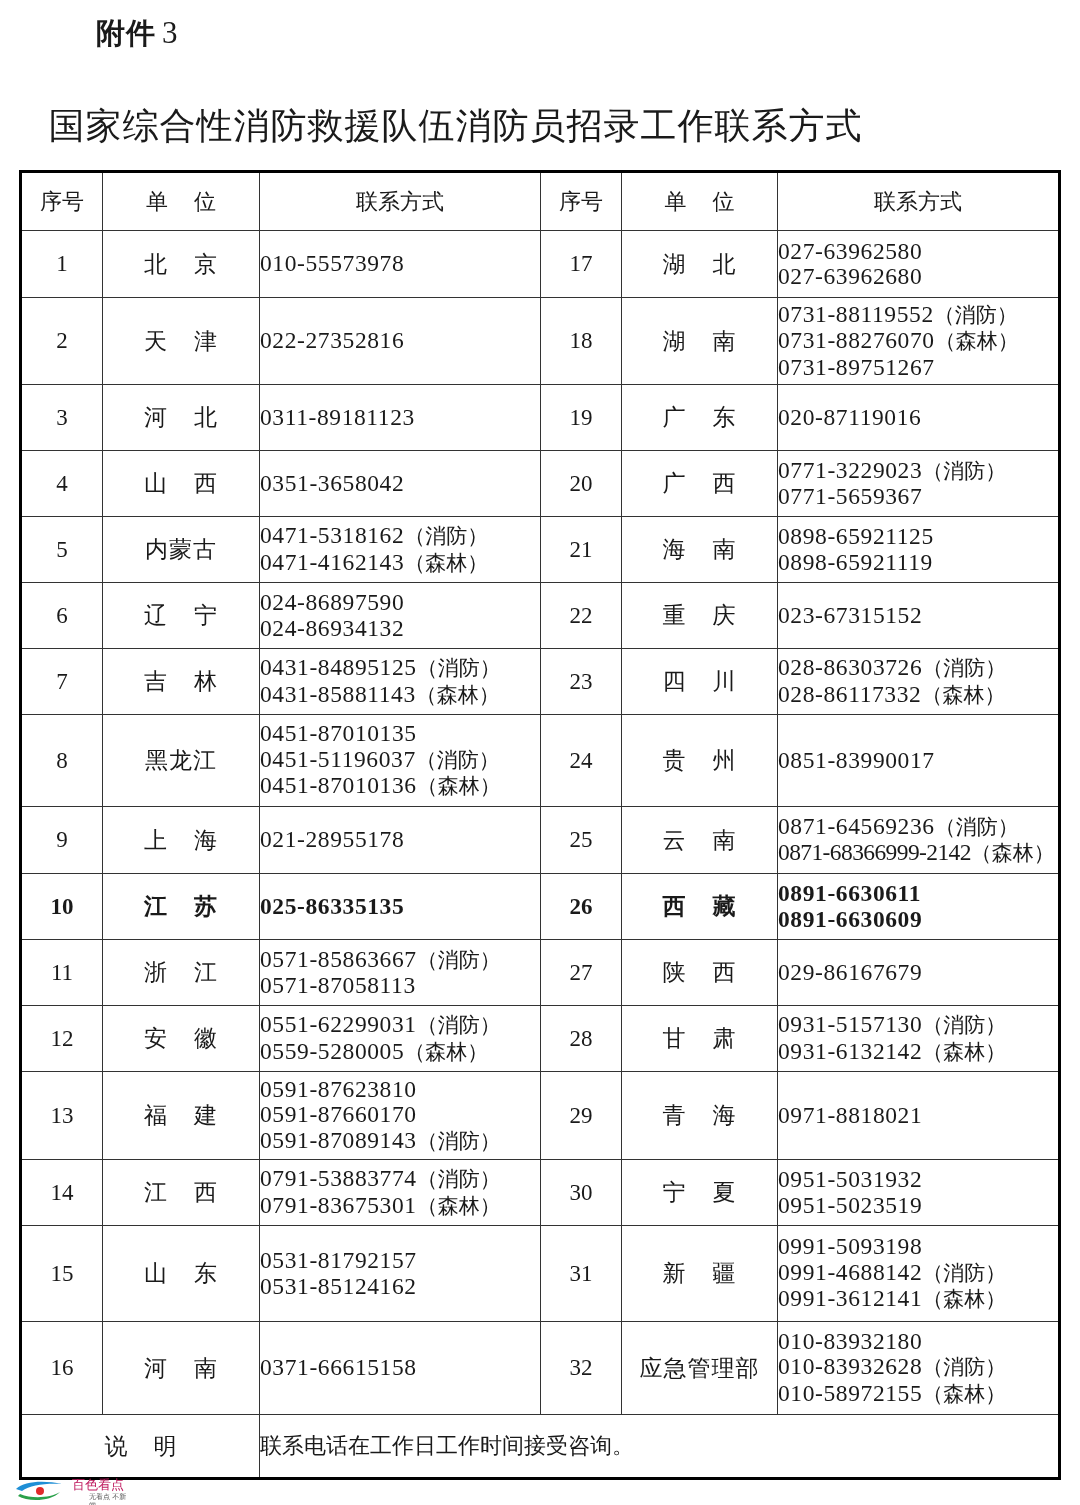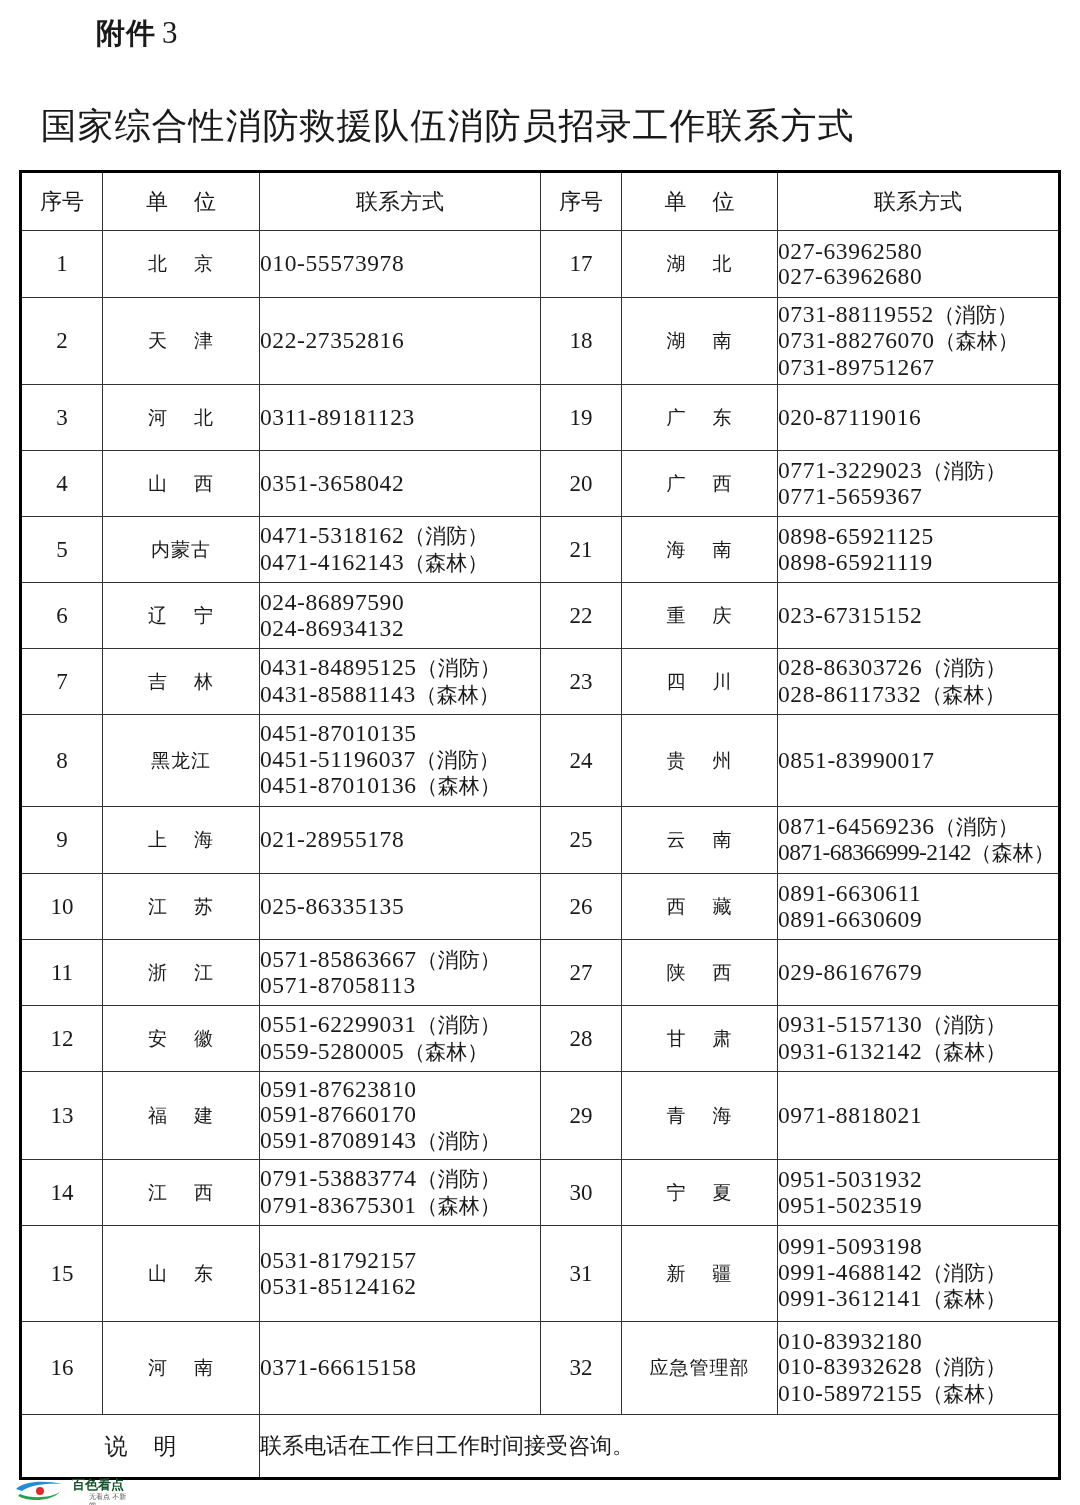--- a/index.html
+++ b/index.html
@@ -1,33 +1,33 @@
 <!DOCTYPE html>
 <html><head>
 <meta charset="utf-8">
 <style>
   html, body { margin:0; padding:0; background:#ffffff; }
   body { width:1080px; height:1505px; position:relative; overflow:hidden; color:#1a1a1a; }
   .attach { position:absolute; left:96px; top:14px; font-family:"DejaVu Sans", sans-serif; font-weight:bold; font-size:29px; letter-spacing:1px; }
   .attach .num { font-family:"Liberation Serif", serif; font-weight:normal; font-size:31px; margin-left:6px; }
-  .title { position:absolute; left:0; width:895px; top:102px; text-align:center; font-family:"DejaVu Sans", sans-serif; font-size:36px; letter-spacing:1px; }
+  .title { position:absolute; left:8px; width:895px; top:102px; text-align:center; font-family:"DejaVu Sans", sans-serif; font-size:36px; letter-spacing:1px; }
   table.main { position:absolute; left:19px; top:170px; width:1039px; border-collapse:collapse; border:3px solid #000000; table-layout:fixed; }
   table.main td, table.main th { border:1.5px solid #333; padding:0; vertical-align:middle; }
   th { font-family:"DejaVu Sans", sans-serif; font-weight:normal; font-size:22px; height:57px; text-align:center; }
   td.idx { font-family:"Liberation Serif", serif; font-size:23px; text-align:center; }
-  td.unit { font-family:"DejaVu Sans", sans-serif; font-size:19px; text-align:center; letter-spacing:1px; }
+  td.unit { font-family:"DejaVu Sans", sans-serif; font-size:23px; text-align:center; letter-spacing:1px; }
   td.unit .sp { display:inline-block; width:26px; }
   td.contact { font-family:"Liberation Serif", serif; font-size:23.5px; line-height:25.5px; padding-left:11px; white-space:nowrap; letter-spacing:0.6px; }
   td.contact .tag { font-family:"DejaVu Sans", sans-serif; font-size:21px; letter-spacing:0; }
   td.contact .tight { letter-spacing:-0.6px; }
   td.note-label { font-family:"DejaVu Sans", sans-serif; font-size:23px; text-align:center; height:62px; }
   td.note-text { font-family:Liberation Sans, sans-serif; font-size:22px; padding-left:11px; }
   .watermark { position:absolute; left:10px; top:1478px; width:120px; height:26px; }
   .wm-logo { position:absolute; left:4px; top:2px; width:50px; height:22px; }
-  .wm-name { position:absolute; left:62px; top:0px; font-family:"DejaVu Sans", sans-serif; font-size:13px; font-weight:bold; color:#14532d; line-height:14px; }
+  .wm-name { position:absolute; left:62px; top:0px; font-family:"DejaVu Sans", sans-serif; font-size:13px; font-weight:normal; color:#be185d; line-height:14px; }
   .wm-slogan { position:absolute; left:62px; top:15px; font-family:"DejaVu Sans", sans-serif; font-size:7px; color:#555; line-height:9px;margin-left:17px; }
 </style>
 </head>
 <body>
 
 <div class="attach"><span>附件</span><span class="num">3</span></div>
 
 <div class="title">国家综合性消防救援队伍消防员招录工作联系方式</div>
 
 <table class="main">
@@ -163,21 +163,21 @@
         <td class="contact">
           <div><span>021-28955178</span></div>
         </td>
         <td class="idx">25</td>
         <td class="unit"><span>云</span><span class="sp"></span><span>南</span></td>
         <td class="contact">
           <div><span>0871-64569236</span><span class="tag">（消防）</span></div>
           <div><span class="tight">0871-68366999-2142</span><span class="tag">（森林）</span></div>
         </td>
       </tr>
-      <tr style="height: 66px;">
+      <tr style="height: 66px; font-weight: bold;">
         <td class="idx">10</td>
         <td class="unit"><span>江</span><span class="sp"></span><span>苏</span></td>
         <td class="contact">
           <div><span>025-86335135</span></div>
         </td>
         <td class="idx">26</td>
         <td class="unit"><span>西</span><span class="sp"></span><span>藏</span></td>
         <td class="contact">
           <div><span>0891-6630611</span></div>
           <div><span>0891-6630609</span></div>

